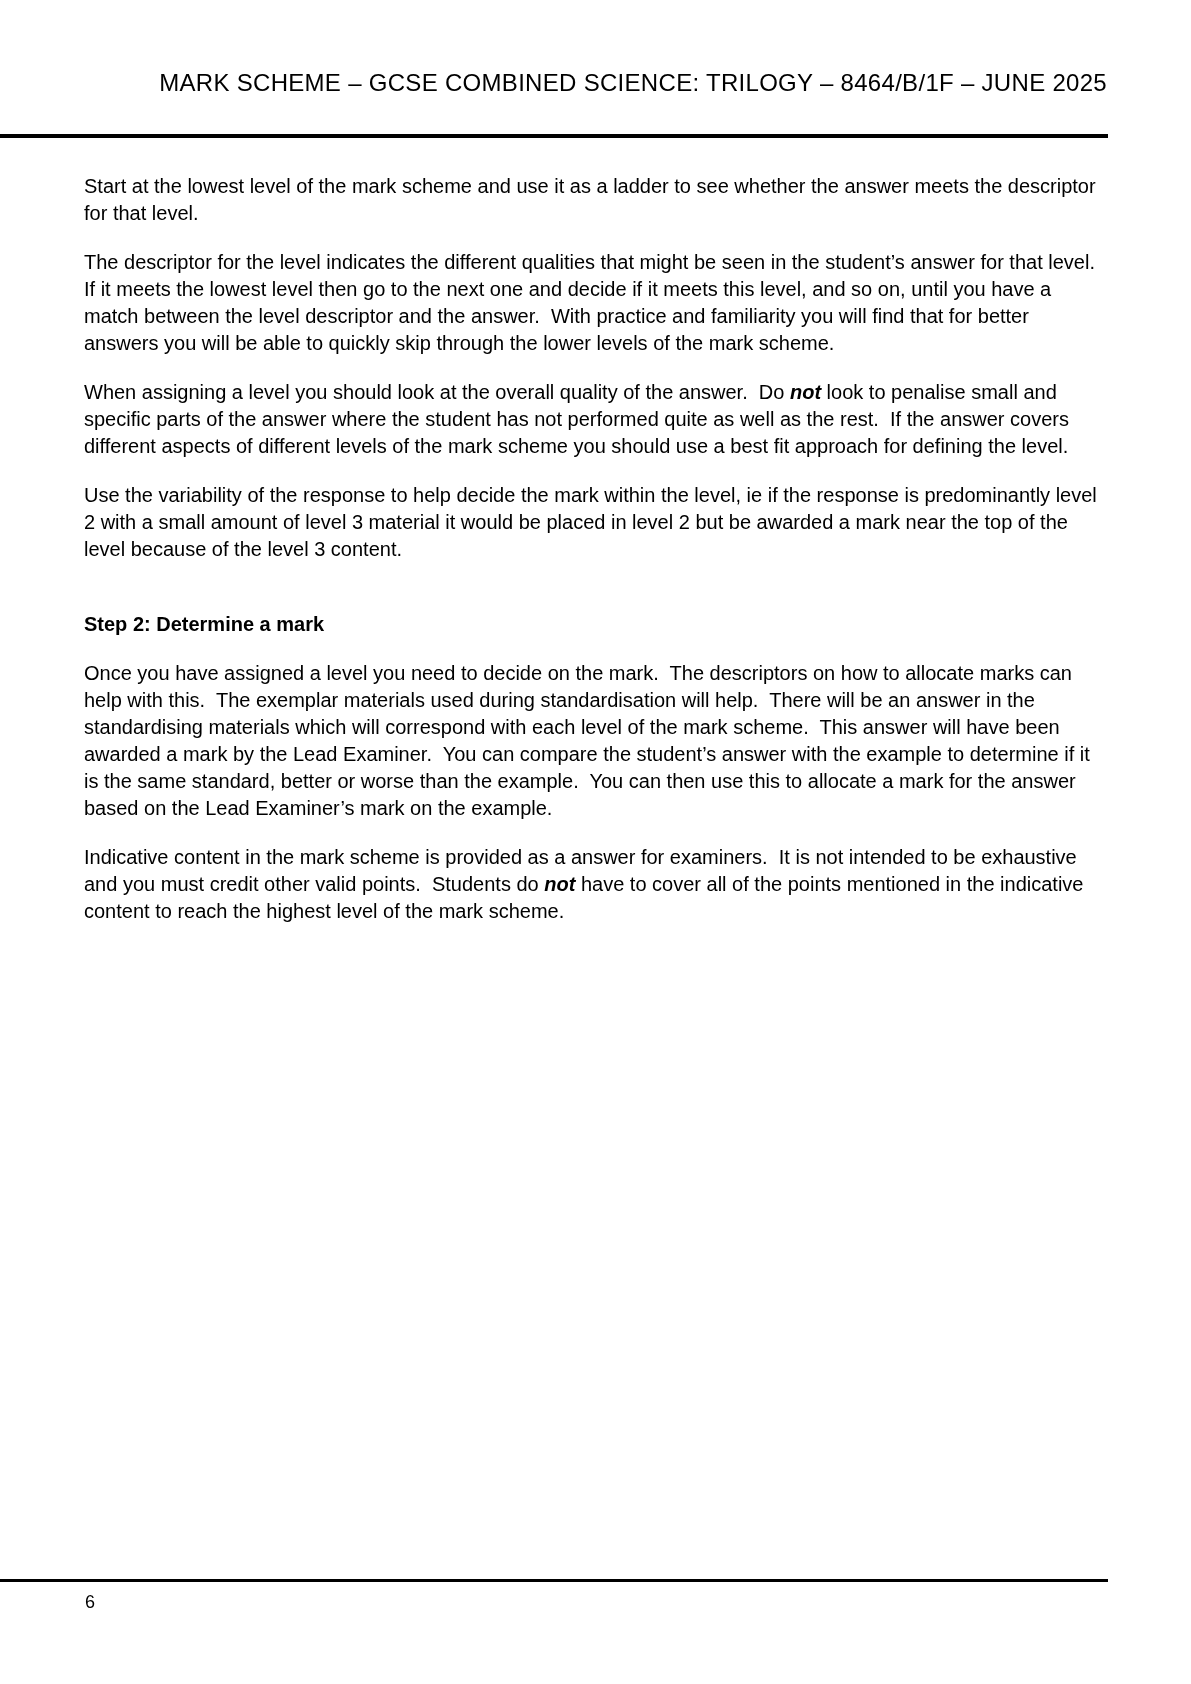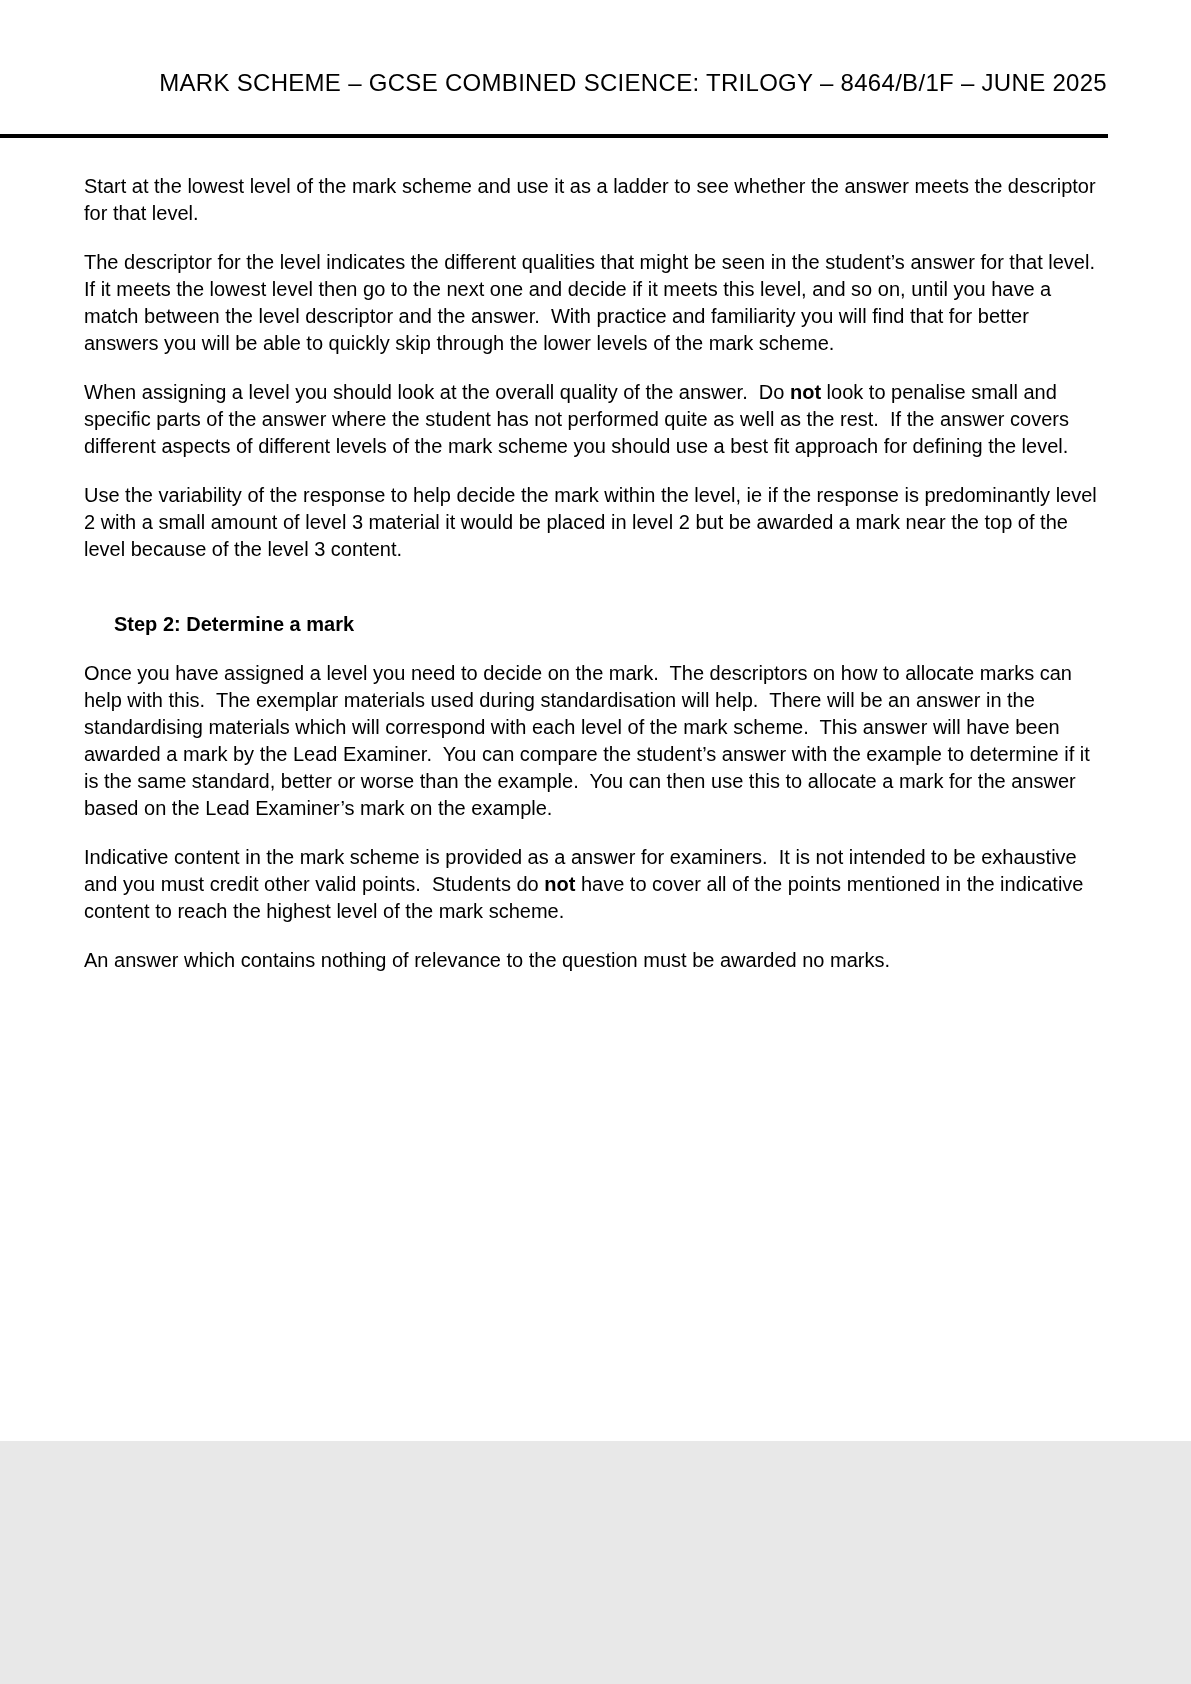--- a/index.html
+++ b/index.html
@@ -3,21 +3,21 @@
 <meta charset="utf-8">
 <style>
   html, body {
     margin: 0;
     padding: 0;
     background: #e8e8e8;
   }
   .page {
     position: relative;
     width: 1191px;
-    height: 1441px;
+    height: 1684px;
     background: #ffffff;
     font-family: "Liberation Sans", sans-serif;
     color: #000000;
     overflow: hidden;
     margin: 0 auto;
   }
   .header-title {
     position: absolute;
     top: 70px;
     right: 84px;
@@ -52,28 +52,28 @@
     line-height: 27px;
   }
   .content h2 {
     font-size: 20px;
     line-height: 27px;
     font-weight: bold;
     margin: 0 0 22px 0;
   }
   .content h2.step2-heading {
     padding-top: 26px;
-    margin-left: 30px;
   }
   .content p {
     margin: 8px 0 22px 0;
     white-space: pre-wrap;
   }
   .content b {
     font-weight: bold;
+    font-style: italic;
   }
   .page-number {
     position: absolute;
     top: 1592px;
     left: 85px;
     font-size: 18px;
     line-height: 20px;
   }
 </style>
 </head>
@@ -97,21 +97,20 @@
     <p>Use the variability of the response to help decide the mark within the level, ie if the response is predominantly level 2 with a small amount of level 3 material it would be placed in level 2 but be awarded a mark near the top of the level because of the level 3 content.</p>
 
     <h2 class="step2-heading">Step 2: Determine a mark</h2>
 
     <p>Once you have assigned a level you need to decide on the mark.  The descriptors on how to allocate marks can help with this.  The exemplar materials used during standardisation will help.  There will be an answer in the standardising materials which will correspond with each level of the mark scheme.  This answer will have been awarded a mark by the Lead Examiner.  You can compare the student’s answer with the example to determine if it is the same standard, better or worse than the example.  You can then use this to allocate a mark for the answer based on the Lead Examiner’s mark on the example.</p>
 
 
     <p><span>Indicative content in the mark scheme is provided as a answer for examiners.  It is not intended to be exhaustive and you must credit other valid points.  Students do </span><b>not</b><span> have to cover all of the points mentioned in the indicative content to reach the highest level of the mark scheme.</span></p>
 
 
-    <p>An answer which contains nothing of relevance to the question must be awarded no marks.</p>
 
   </main>
 
   <div class="rule rule-bottom"></div>
 
   <div class="page-number">6</div>
 
 </div>
 
 </body></html>

